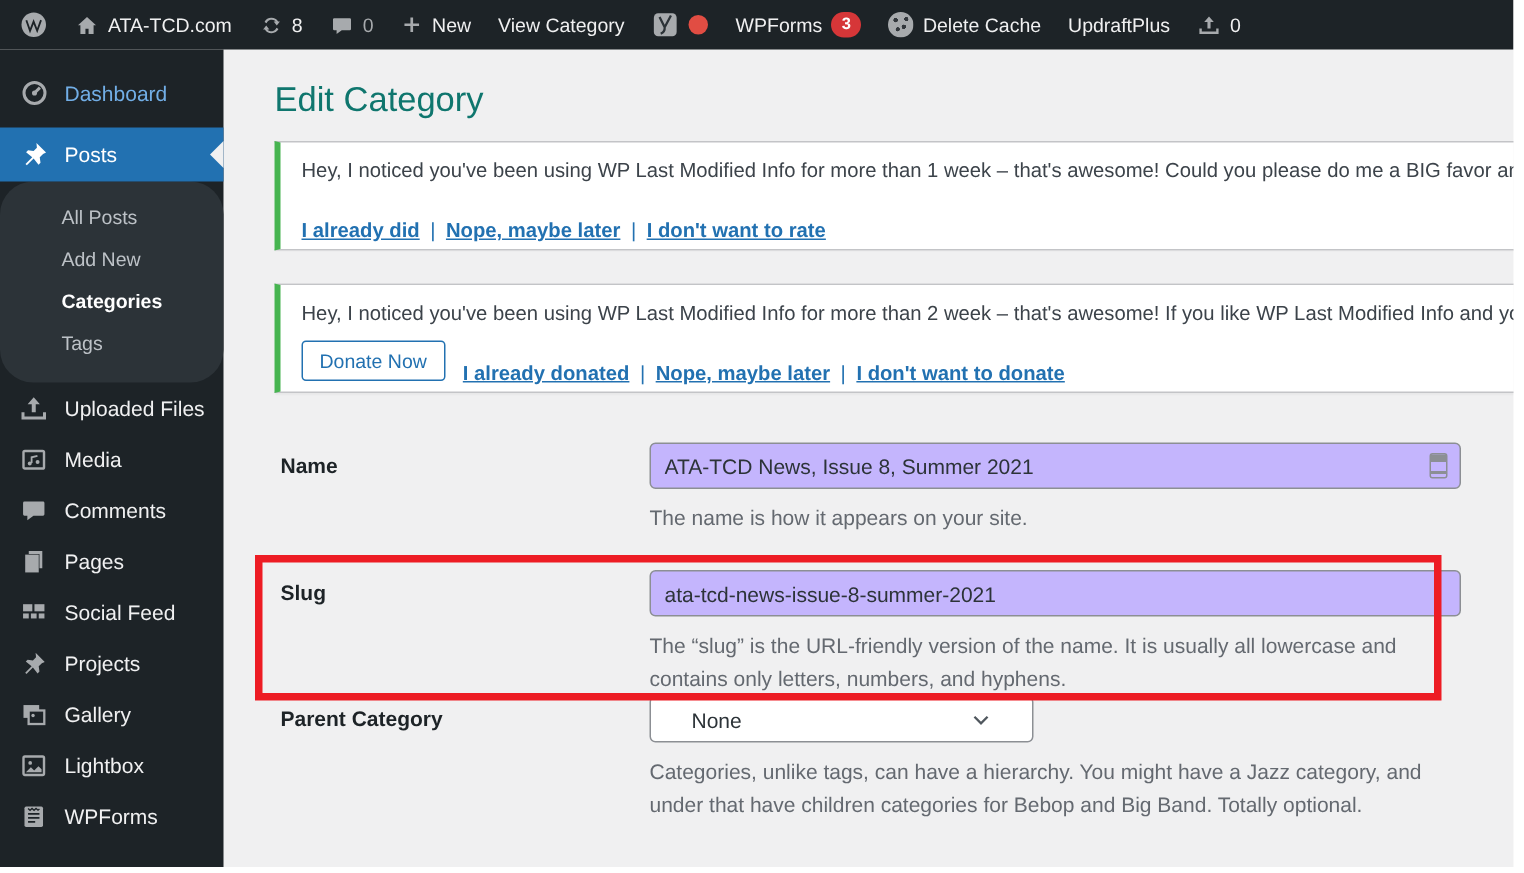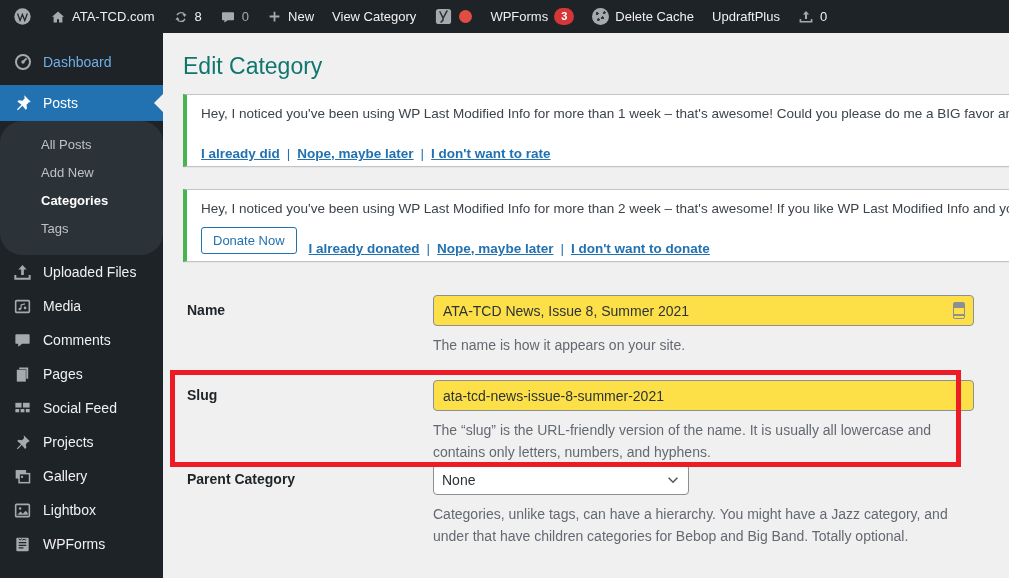--- a/index.html
+++ b/index.html
@@ -18,21 +18,21 @@
   .dot{ width:13px; height:13px; border-radius:50%; background:#e14d43; display:inline-block; }
   .cheetah{ width:17px; height:17px; border-radius:50%; display:inline-block;
     background:
       radial-gradient(circle at 30% 32%, #32373c 1.4px, transparent 1.6px),
       radial-gradient(circle at 62% 58%, #32373c 1.4px, transparent 1.6px),
       radial-gradient(circle at 72% 28%, #32373c 1.3px, transparent 1.5px),
       radial-gradient(circle at 38% 68%, #32373c 1.3px, transparent 1.5px),
       #a7aaad; }
 
   
-  .sidebar{ position:absolute; top:33px; left:0; bottom:0; width:163px; background:#1d2327;
+  .sidebar{ position:absolute; top:33px; left:0; bottom:0; width:149px; background:#1d2327;
             padding-top:12px; z-index:10; }
   .mi{ display:flex; align-items:center; gap:10px; height:34px; padding:0 8px 0 13px;
        color:#f0f0f1; font-size:14px; cursor:pointer; }
   .mi .ico{ width:20px; height:20px; color:#a7aaad; flex:0 0 20px; display:flex; align-items:center; }
   .mi.dashboard{ color:#72aee6; }
   .mi.active{ background:#2271b1; color:#fff; height:36px; margin-top:6px; position:relative; }
   .mi.active .ico{ color:#fff; }
   .menu-arrow{ position:absolute; right:0; top:50%; transform:translateY(-50%);
                width:0; height:0; border-top:9px solid transparent; border-bottom:9px solid transparent;
                border-right:9px solid #f0f0f1; }
@@ -54,28 +54,28 @@
                   font-size:13px; padding:5px 11px; cursor:pointer; font-family:inherit; }
   .links{ display:flex; align-items:center; gap:7px; font-size:13.5px; font-weight:700; white-space:nowrap;margin-top:16px; }
   .links a{ color:#2271b1; text-decoration:underline; cursor:pointer; }
   .sep{ color:#2271b1; font-weight:400; }
 
   
   .frow{ position:absolute; left:183px; display:grid; grid-template-columns:224px auto; z-index:1;gap:26px; }
   .row-name{ top:295px; } .row-slug{ top:380px; } .row-parent{ top:464px; }
   .flabel{ padding-left:4px; font-size:14px; font-weight:700; color:#1d2327; line-height:31px; }
   .field-wrap{ position:relative; width:541px; }
-  input.text{ width:541px; height:31px; border:1px solid #8c8f94; border-radius:4px; background:#fde047;
+  input.text{ width:541px; height:31px; border:1px solid #8c8f94; border-radius:4px; background:#c4b5fd;
               padding:0 30px 0 9px; font-size:14px; color:#2c3338; font-family:inherit; }
   .autofill-icon{ position:absolute; right:9px; top:7px; width:12px; height:17px;
                   border:1px solid #8c8f94; border-radius:2px;
                   background:linear-gradient(#8c8f94 0 5px, transparent 5px 11px, #8c8f94 11px 13px, transparent 13px); }
   .help{ margin-top:8px; font-size:14px; color:#646970; line-height:22px; max-width:537px; }
   .select{ width:256px; height:31px; border:1px solid #8c8f94; border-radius:4px; background:#fff;
-           display:flex; align-items:center; justify-content:space-between; padding:0 8px;
+           display:flex; align-items:center; justify-content:space-between; padding:0 27px;
            font-size:14px; color:#2c3338; cursor:pointer; }
 
   
   .annotation{ position:absolute; left:170px; top:370px; width:791px; height:97px;
                border:5px solid #ed1c24; z-index:6; pointer-events:none; }
 </style>
 </head>
 <body>
 
 <div class="screen">

